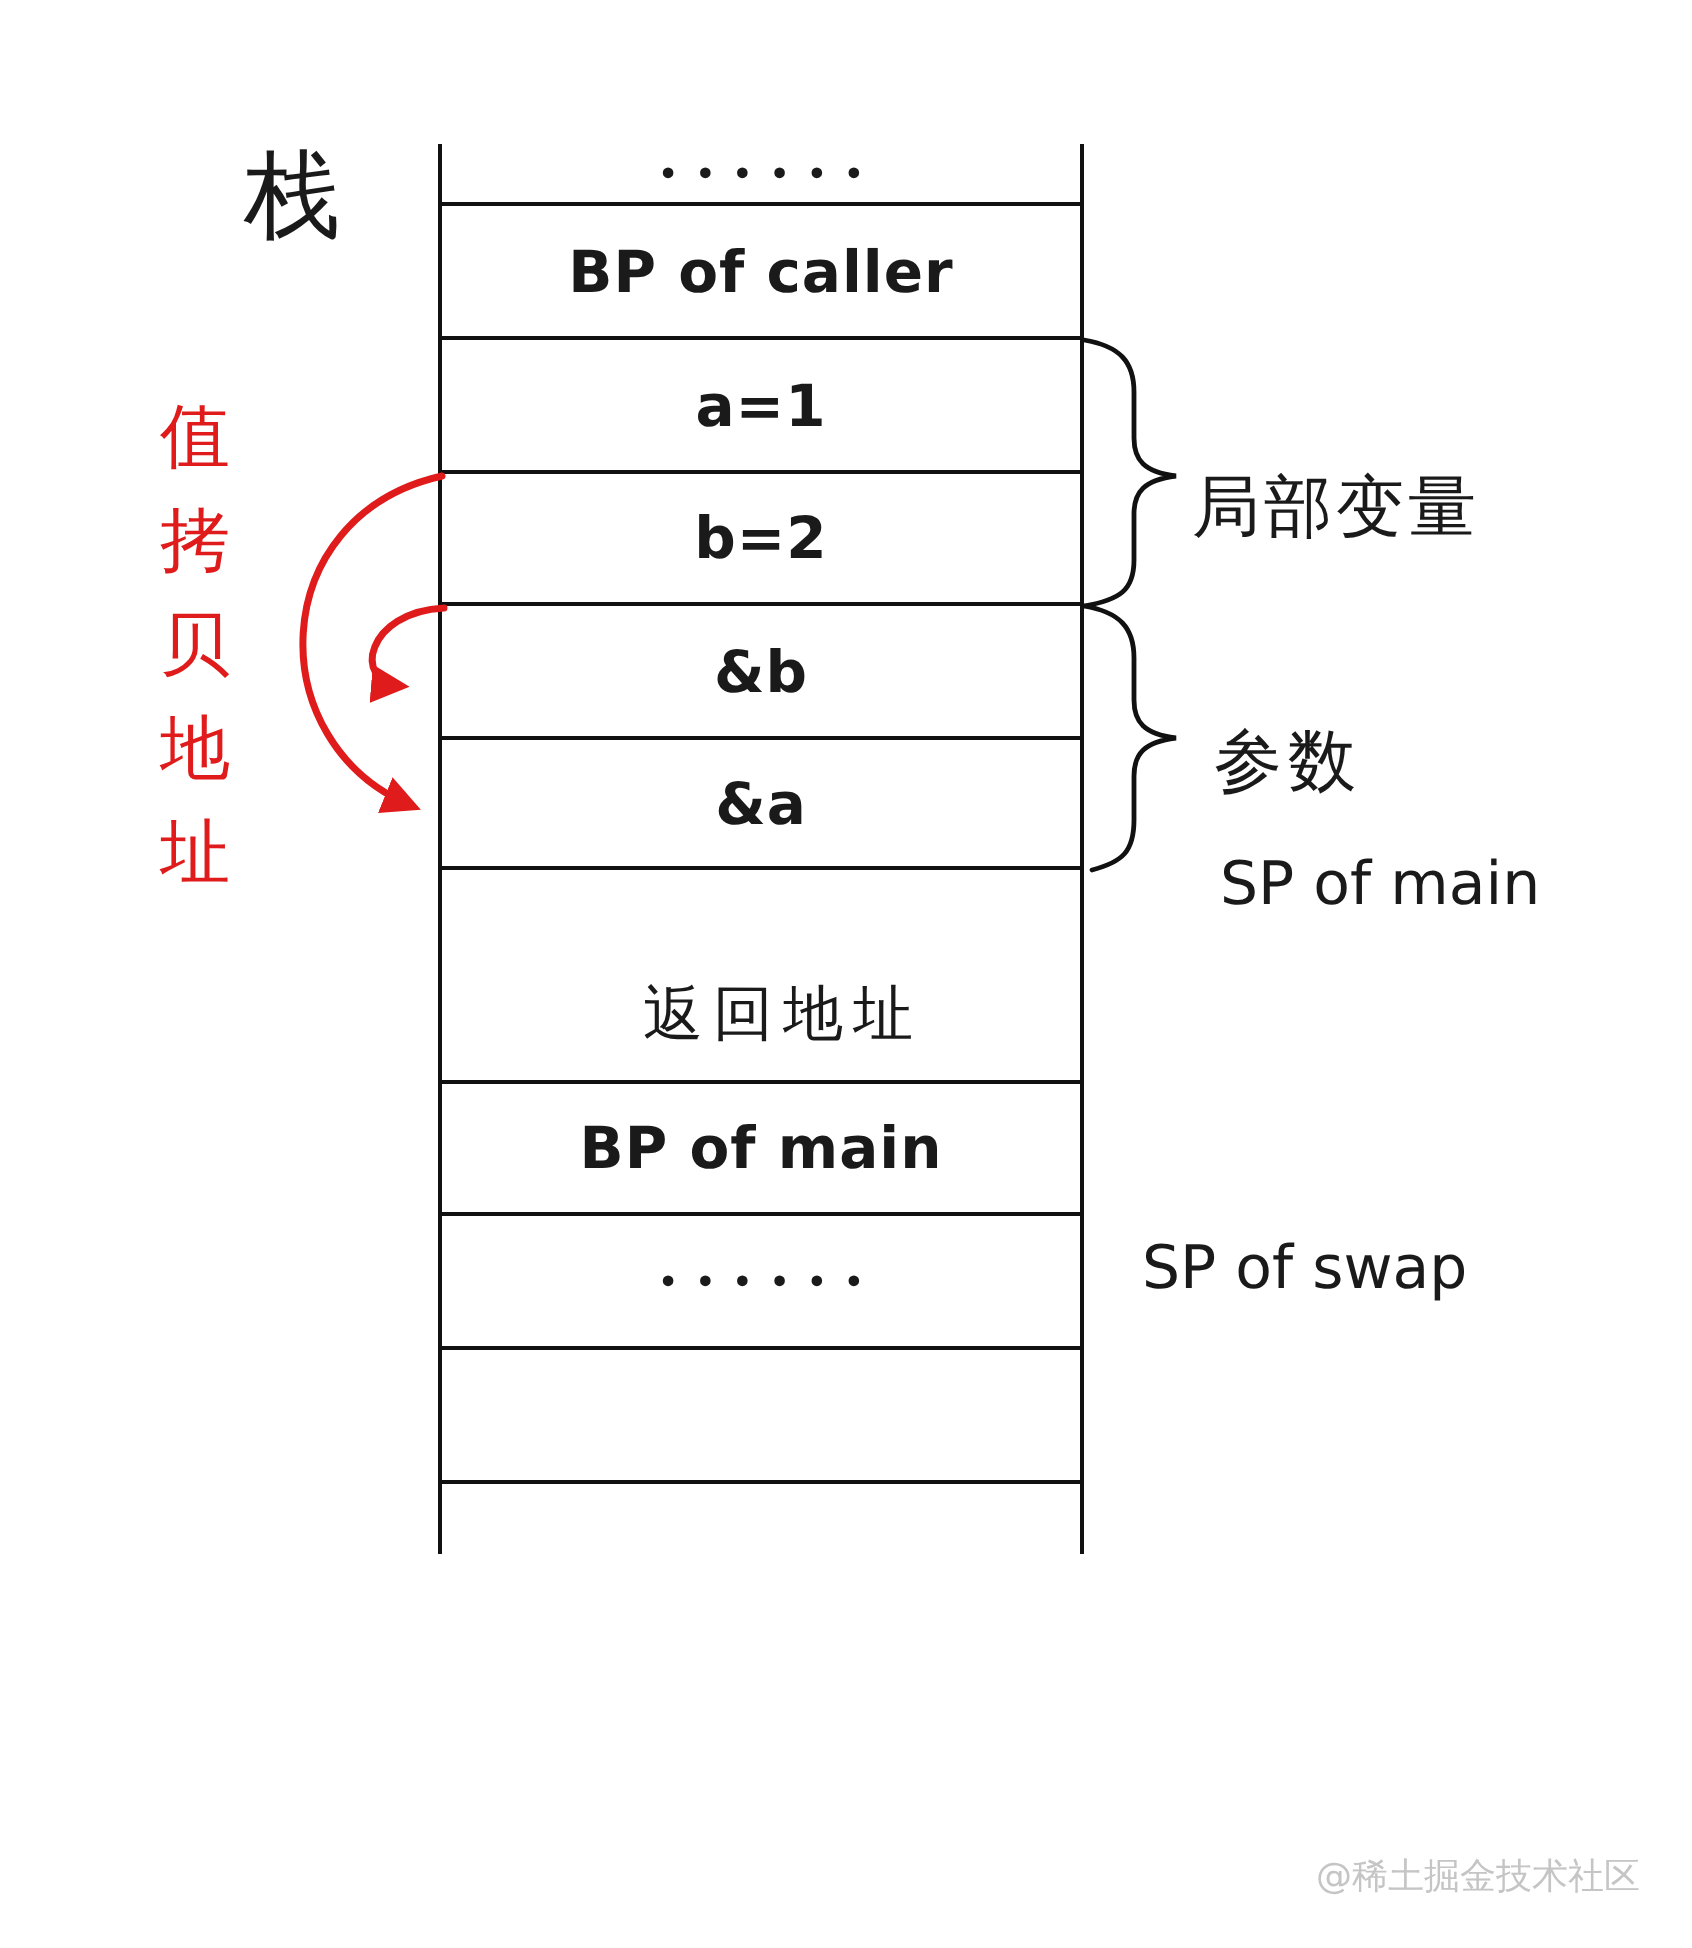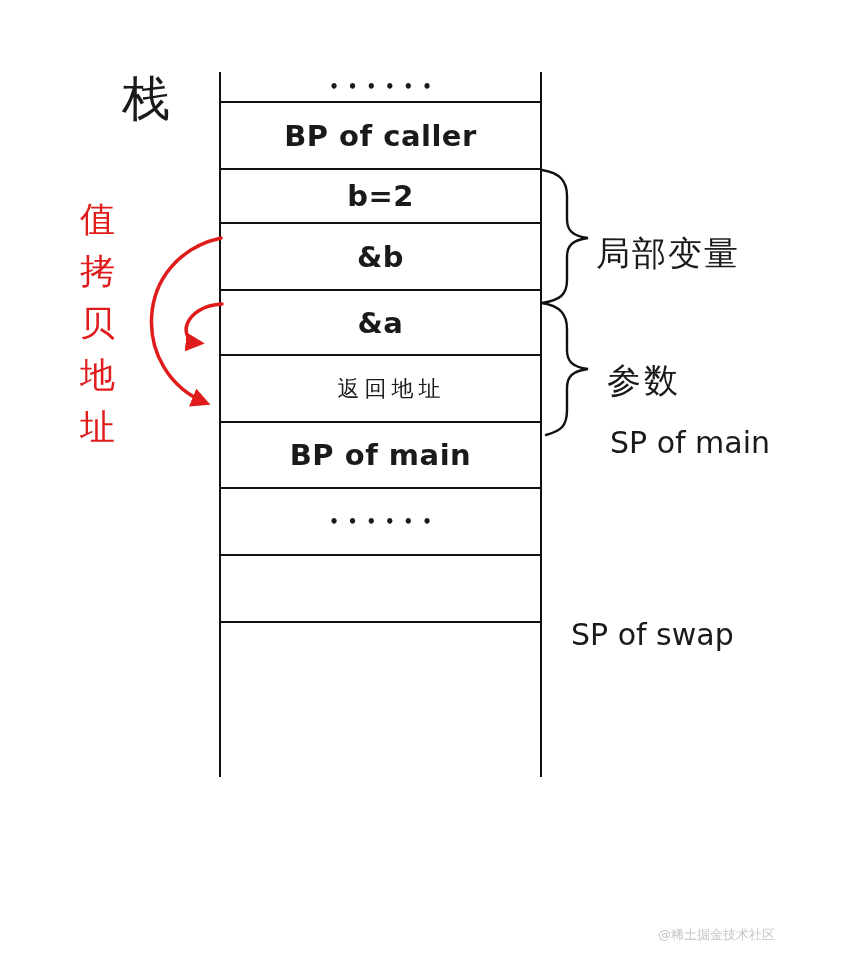--- a/index.html
+++ b/index.html
@@ -24,21 +24,21 @@
     box-sizing:border-box;
     width:100%;
     display:flex;align-items:center;justify-content:center;
     border-bottom:2px solid var(--line,#111);
     overflow:hidden;
   }
   .cell.tail{border-bottom:none;}
   .latin{font-size:29px;letter-spacing:0.5px;font-weight:bold;}
   .cjk{
     font-family:"DejaVu Serif","Liberation Serif",serif;
-    font-size:22px;letter-spacing:5px;padding-left:22px;
+    font-size:30px;letter-spacing:5px;padding-left:22px;margin-top:40px;
   }
   .dots{font-size:15px;letter-spacing:9px;padding-left:9px;font-weight:bold;}
   
   .stack-title{
     position:absolute;left:122px;top:74px;
     font-family:"DejaVu Serif","Liberation Serif",serif;
     font-size:48px;line-height:1;
   }
   
   .copy-note{
@@ -63,21 +63,21 @@
   }
   .lbl-spmain{left:571px;top:425px;font-size:30px;margin-left:39px;}
   .lbl-spswap{left:571px;top:617px;font-size:30px;}
   
   .caption{
     position:absolute;left:310px;top:892px;
     font-size:33px;letter-spacing:1px;white-space:nowrap;
   }
   .watermark{
     position:absolute;left:658px;top:926px;
-    font-size:13px;color:var(--gray,#c5c5c5);
+    font-size:18px;color:var(--gray,#c5c5c5);
     white-space:nowrap;
   }
   svg.overlay{position:absolute;left:0;top:0;pointer-events:none;}
 </style>
 </head>
 <body>
 
 <div class="canvas" style="--red: #e01b1b; --line: #111111; --gray: #c5c5c5;">
 
   <div class="stack-title">栈</div>
@@ -86,21 +86,22 @@
     <span>值</span>
     <span>拷</span>
     <span>贝</span>
     <span>地</span>
     <span>址</span>
   </div>
 
   <div class="stack-col">
     <div class="cell dots" style="height:31px">••••••</div>
     <div class="cell latin" style="height:67px">BP of caller</div>
-    <div class="cell latin" style="height:54px">b=2</div>
+    <div class="cell latin" style="height:67px">a=1</div>
+    <div class="cell latin" style="height:66px">b=2</div>
     <div class="cell latin" style="height:67px">&amp;b</div>
     <div class="cell latin" style="height:65px">&amp;a</div>
     <div class="cell cjk" style="height:67px">返回地址</div>
     <div class="cell latin" style="height:66px">BP of main</div>
     <div class="cell dots" style="height:67px">••••••</div>
     <div class="cell" style="height:67px"></div>
     <div class="cell tail" style="height:75px"></div>
   </div>
 
   <svg class="overlay" width="846" height="974" viewBox="0 0 846 974">

